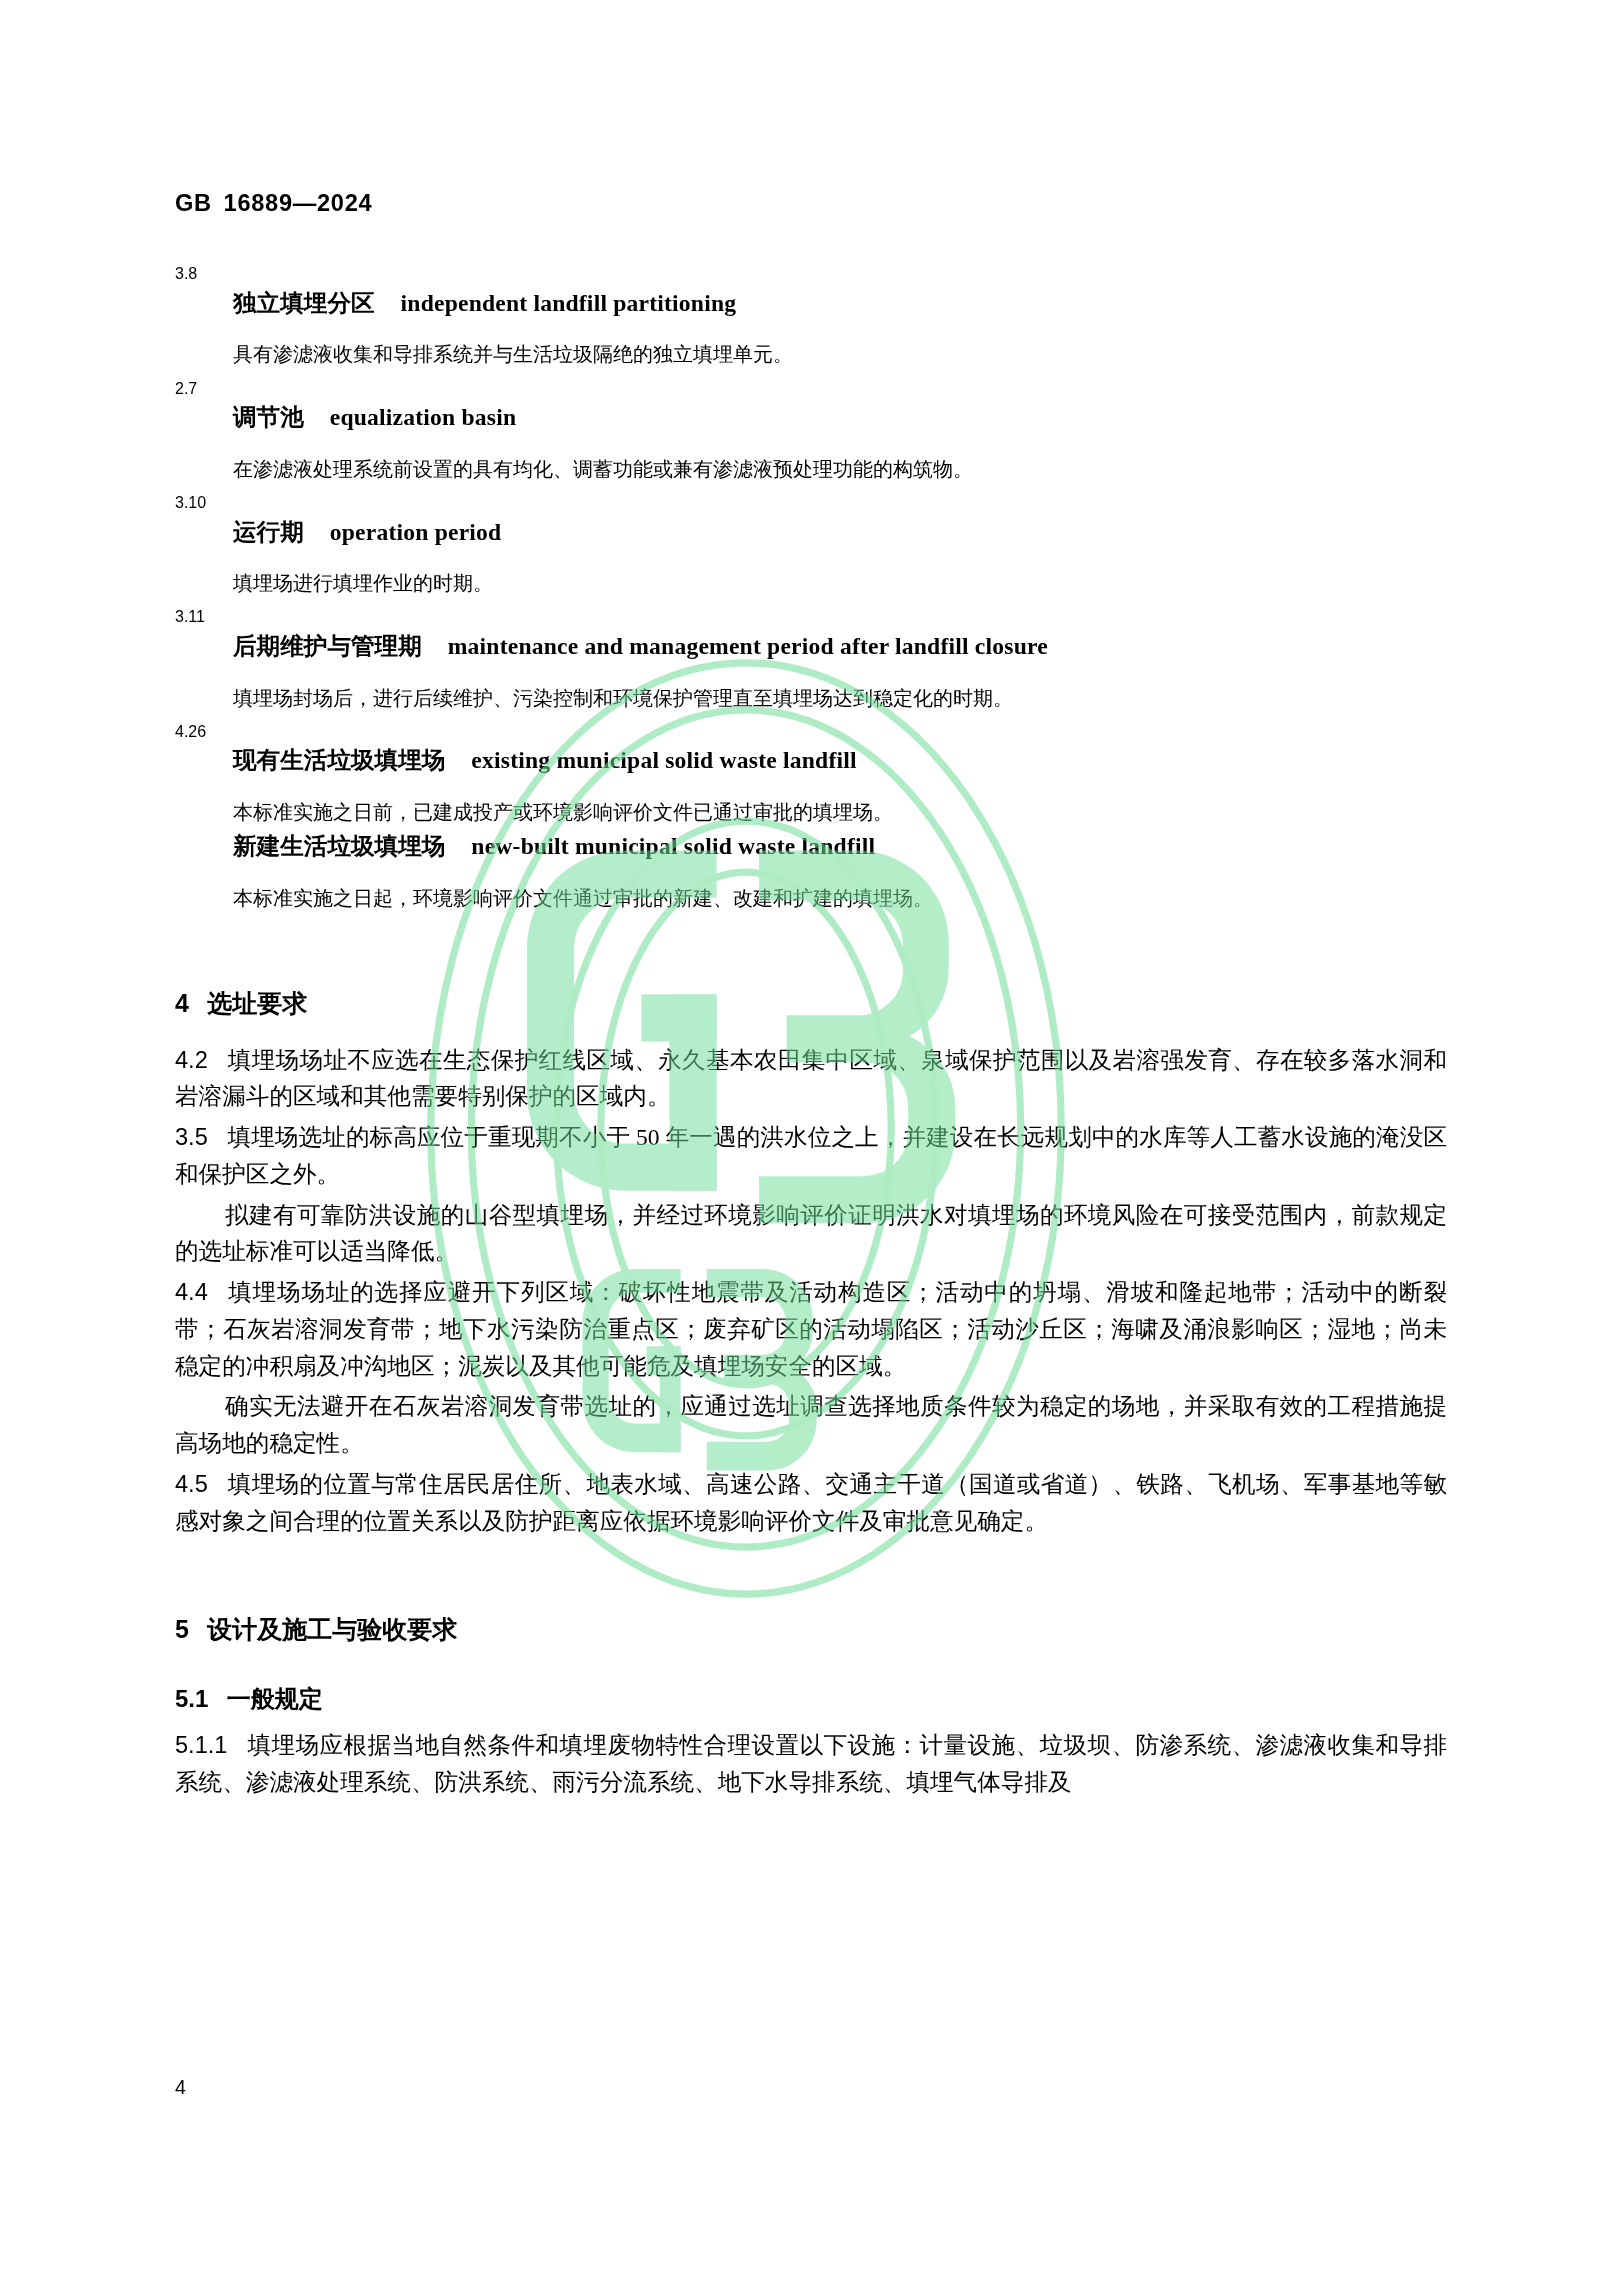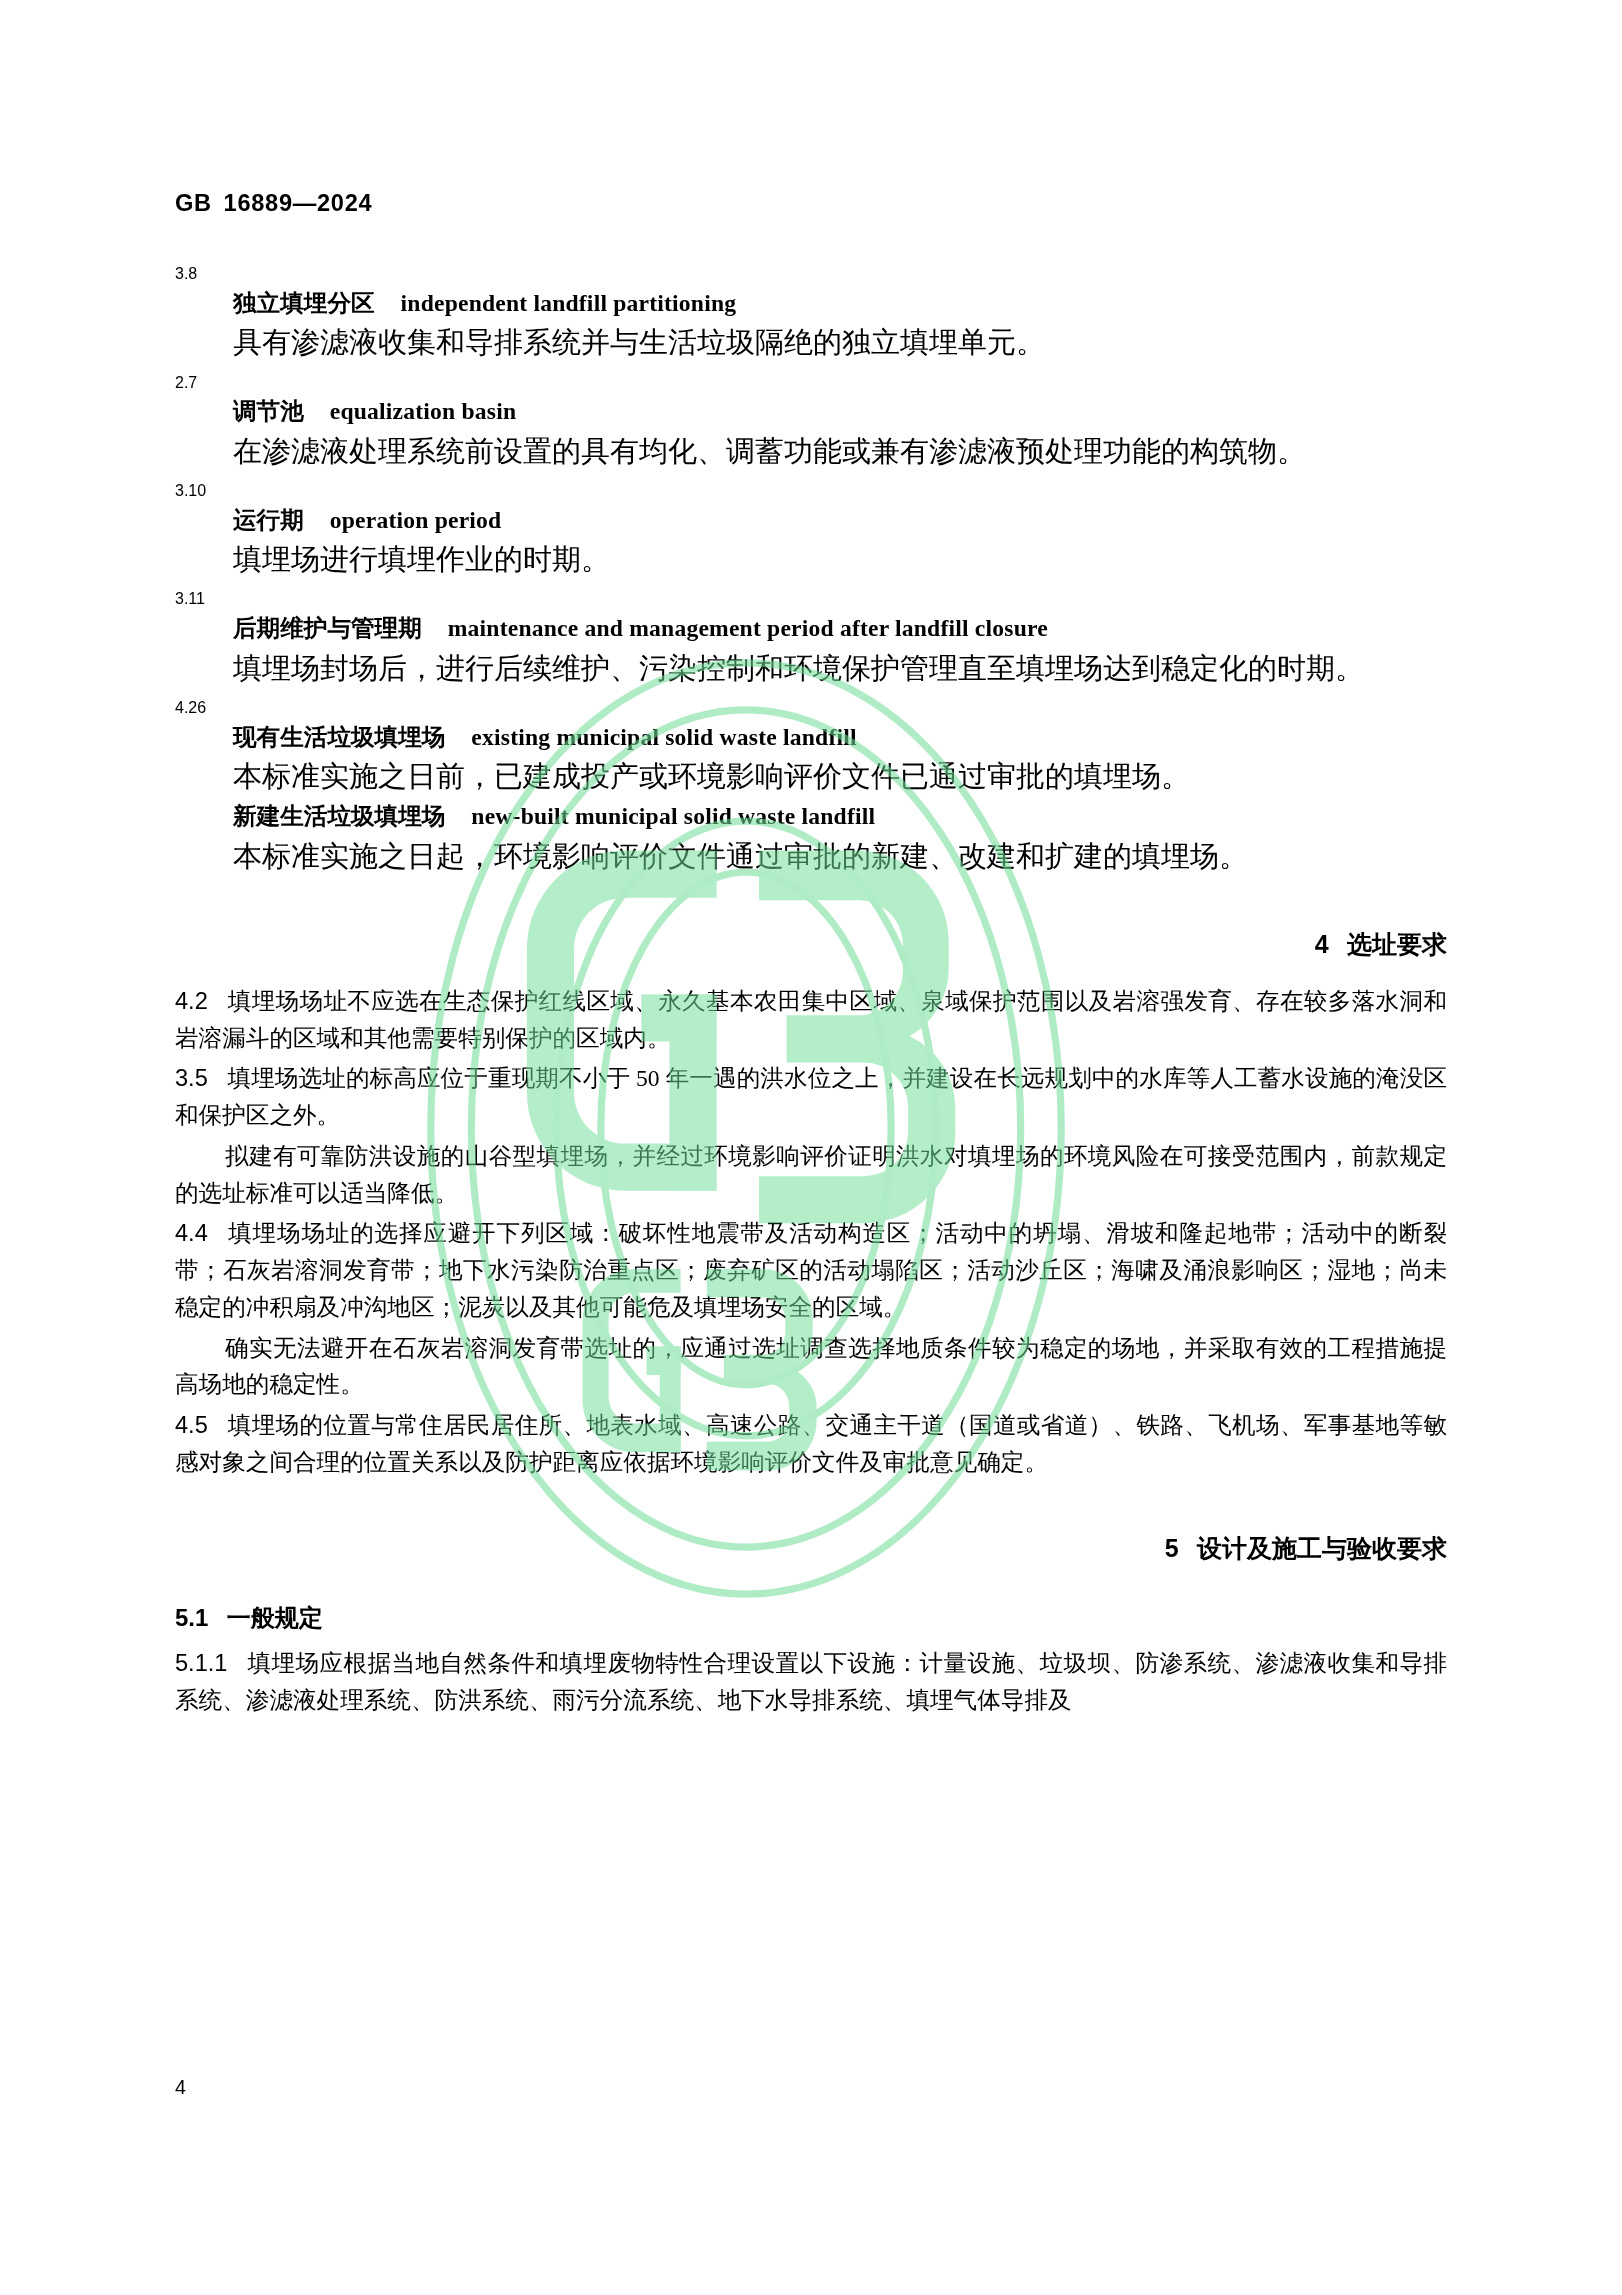--- a/index.html
+++ b/index.html
@@ -58,33 +58,32 @@
     font-weight: bold;
     font-family: "Liberation Sans", sans-serif;
   }
   .term-line .en {
     font-family: "Liberation Serif", serif;
     font-weight: bold;
     letter-spacing: 0.2px;
   }
   .term-gap { display: inline-block; width: 26px; }
   .term-def {
-    font-size: 29px;
+    font-size: 20px;
     line-height: 1.45;
-    margin-top: 3px;
+    margin-top: 22px;
     margin-left: 58px;
   }
 
   .section-title {
     font-size: 25px;
     font-weight: bold;
     font-family: "Liberation Sans", sans-serif;
-    margin-top: 51px;
+    margin-top: 74px;
     margin-bottom: 22px;
-    text-align: right;
   }
   .section-title .gp { display: inline-block; width: 18.3px; }
 
   .sub-title {
     font-size: 24px;
     font-weight: bold;
     font-family: "Liberation Sans", sans-serif;
     margin-top: 37px;
     margin-bottom: 11.8px;
   }

